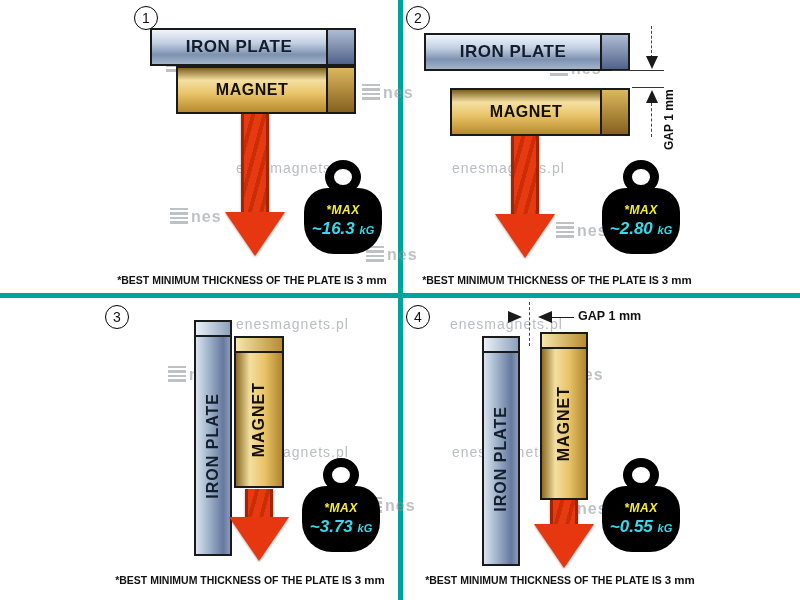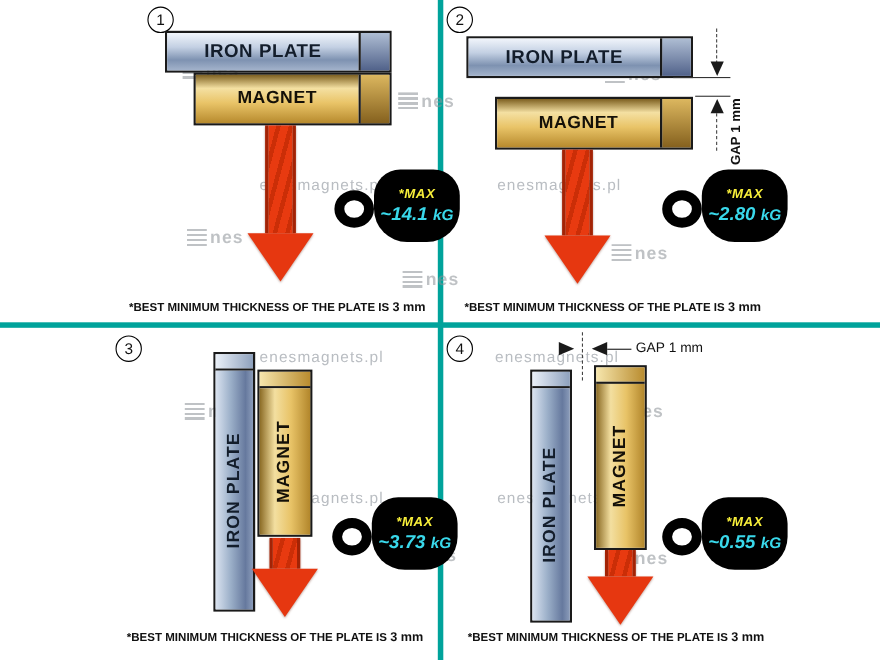--- a/index.html
+++ b/index.html
@@ -39,48 +39,48 @@
 
   
   .arrow{position:absolute;display:flex;flex-direction:column;align-items:center;
          filter:drop-shadow(0 1px 1px rgba(90,20,0,.4));}
   .shaft{width:22px;border-left:3px solid #a32305;border-right:3px solid #a32305;
          background:repeating-linear-gradient(105deg,#e83a10 0 7px,#cb2e07 7px 11px);}
   .head{width:0;height:0;border-left:30px solid transparent;border-right:30px solid transparent;
         border-top:44px solid #e63710;}
 
   
-  .kb{position:absolute;display:flex;flex-direction:row;align-items:center;}
+  .kb{position:absolute;display:flex;flex-direction:column;align-items:center;}
   .kb-ring{width:18px;height:16px;border:9px solid #000;border-radius:50%;background:#fff;}
   .kb-body{margin-top:-6px;width:78px;height:66px;background:#000;
            border-radius:24px 24px 30px 30px;display:flex;flex-direction:column;
            align-items:center;justify-content:center;gap:2px;}
   .kb-max{color:#f8ef3a;font-size:12px;font-weight:bold;font-style:italic;letter-spacing:.5px;}
   .kb-val{color:#39d8ea;font-size:17px;font-weight:bold;font-style:italic;white-space:nowrap;}
-  .kb-unit{font-size:14px;}
+  .kb-unit{font-size:11px;}
 
   
   .footnote{position:absolute;transform:translateX(-50%);font-size:10.5px;font-weight:bold;
             color:#111;white-space:nowrap;letter-spacing:0;}
   .fb{font-size:11.5px;}
 
   
   .dimline-v{position:absolute;border-left:1.5px dashed #444;}
   .tick{position:absolute;border-top:1.5px solid #333;height:0;}
   .tri-down{position:absolute;width:0;height:0;border-left:6px solid transparent;
             border-right:6px solid transparent;border-top:13px solid #1a1a1a;}
   .tri-up{position:absolute;width:0;height:0;border-left:6px solid transparent;
           border-right:6px solid transparent;border-bottom:13px solid #1a1a1a;}
   .tri-left{position:absolute;width:0;height:0;border-top:6px solid transparent;
             border-bottom:6px solid transparent;border-right:14px solid #1a1a1a;}
   .tri-right{position:absolute;width:0;height:0;border-top:6px solid transparent;
              border-bottom:6px solid transparent;border-left:14px solid #1a1a1a;}
   .gap-v-label{position:absolute;writing-mode:vertical-rl;transform:rotate(180deg);
                font-size:12px;font-weight:bold;white-space:nowrap;color:#111;}
-  .gap-h-label{position:absolute;font-size:12.5px;font-weight:normal;white-space:nowrap;color:#111;}
+  .gap-h-label{position:absolute;font-size:12.5px;font-weight:bold;white-space:nowrap;color:#111;}
   .leader{position:absolute;border-top:1.5px solid #1a1a1a;height:0;}
 
   
   .wm-site{position:absolute;color:#a8adb3;font-size:14px;letter-spacing:1px;opacity:.8;}
   .wm-logo{position:absolute;display:flex;align-items:flex-end;gap:3px;opacity:.55;}
   .wm-bars{width:18px;height:16px;
            background:repeating-linear-gradient(180deg,#8b9196 0 2px,transparent 2px 4.5px);}
   .wm-txt{color:#8b9196;font-size:16px;font-weight:bold;letter-spacing:1px;line-height:14px;}
 </style>
 </head>
@@ -153,21 +153,21 @@
 
     <div class="arrow" style="left:225px;top:114px">
       <div class="shaft" style="height:98px"></div>
       <div class="head"></div>
     </div>
 
     <div class="kb" style="left:304px;top:160px">
       <div class="kb-ring"></div>
       <div class="kb-body">
         <span class="kb-max">*MAX</span>
-        <span class="kb-val"><span>~14.1</span>&nbsp;<span class="kb-unit">kG</span></span>
+        <span class="kb-val"><span>~16.3</span>&nbsp;<span class="kb-unit">kG</span></span>
       </div>
     </div>
 
     <div class="footnote" style="left:252px;top:274px">
       <span>*BEST MINIMUM THICKNESS OF THE PLATE IS</span>&nbsp;<span class="fb">3 mm</span>
     </div>
   </section>
 
   <section class="panel">
     <div class="num" style="left:406px;top:6px">2</div>

